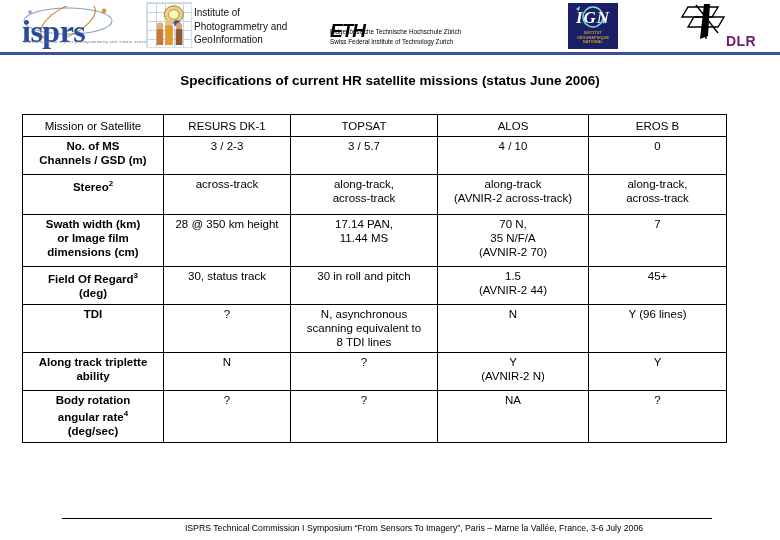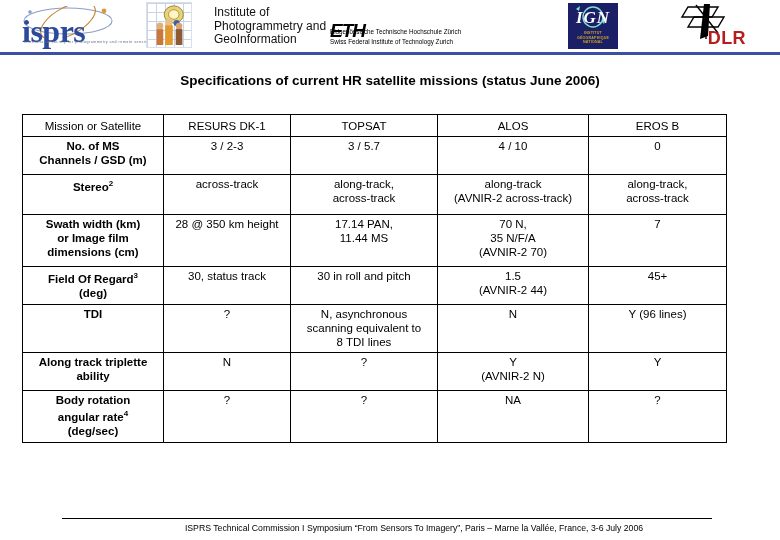--- a/index.html
+++ b/index.html
@@ -61,22 +61,22 @@
     width: 46px; height: 46px;
     background:
       repeating-linear-gradient(to right, #c8d4e4 0 1px, transparent 1px 9px),
       repeating-linear-gradient(to bottom, #c8d4e4 0 1px, transparent 1px 9px),
       #ffffff;
     border: 1px solid #d8e0ec;
     box-sizing: border-box;
   }
   .ipg-text {
     position: absolute;
-    left: 68px; top: 4px;
-    font-size: 12px;
+    left: 48px; top: 4px;
+    font-size: 10px;
     line-height: 13.5px;
     color: #111;
     white-space: nowrap;
   }
 
   
   .eth-logo { left: 330px; top: 4px; width: 190px; height: 44px; }
   .eth-word {
     font-family: "Liberation Sans", sans-serif;
     font-weight: bold;
@@ -126,24 +126,24 @@
     font-weight: bold;
     line-height: 4.6px;
     color: #c9a227;
     letter-spacing: 0.2px;
   }
 
   
   .dlr-logo { left: 672px; top: 3px; width: 86px; height: 46px; }
   .dlr-word {
     position: absolute;
-    right: 12px; bottom: 0px;
-    font-size: 18px;
-    font-weight: bold;
-    color: #b91c1c;
+    right: 2px; bottom: 0px;
+    font-size: 14px;
+    font-weight: bold;
+    color: #701a75;
     letter-spacing: 0.4px;
   }
 
   .header-rule {
     position: absolute;
     left: 0; top: 52px;
     width: 780px; height: 3px;
     background: #3b4fa8;
   }
 

